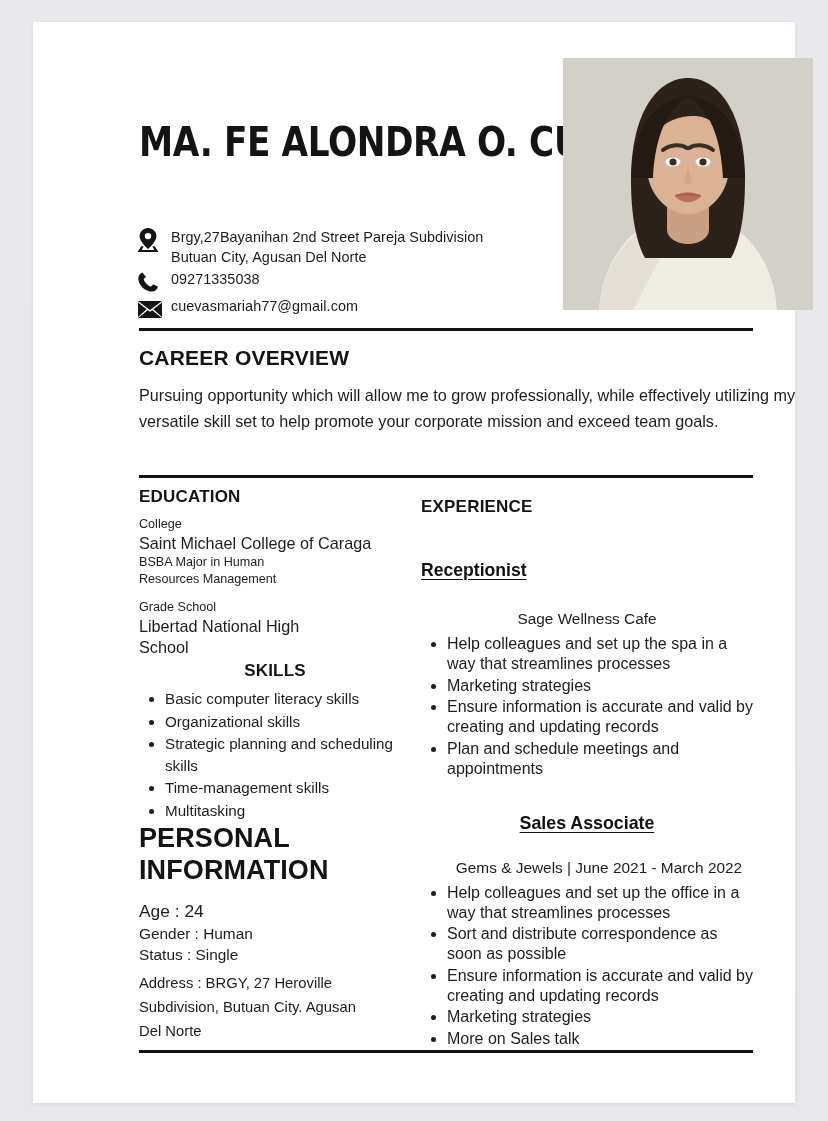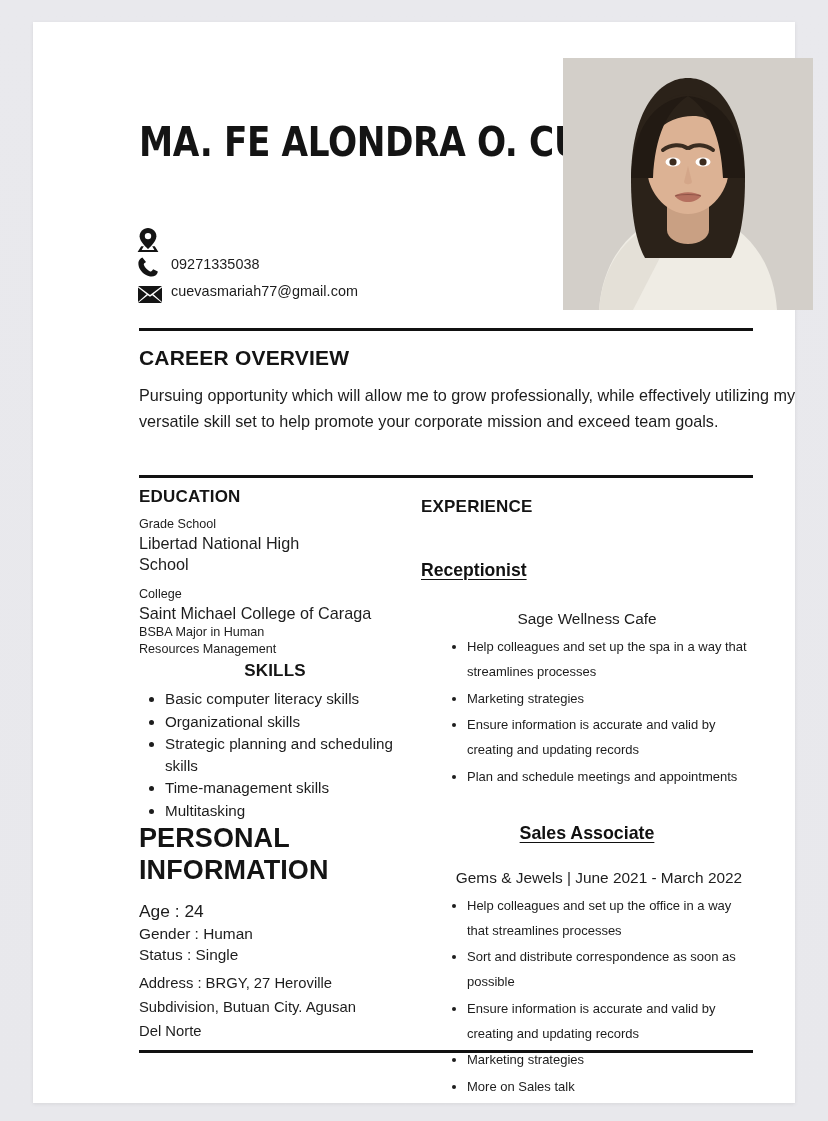--- a/index.html
+++ b/index.html
@@ -160,24 +160,23 @@
     padding-left: 26px;
     list-style: disc;
   }
   ul.bullets li {
     font-size: 15.2px;
     line-height: 21.5px;
     color: #1d1d1d;
     margin-bottom: 1px;
   }
   ul.bullets.exp li {
-    font-size: 13px;
-    line-height: 25px;
+    font-size: 16px;
+    line-height: 20px;
     margin-bottom: 1.5px;
-    margin-left: 20px;
   }
 
   .skills-head { margin-top: 24px; text-align: center; }
   .pi-head { margin-top: 22px; }
 
   .pi-list { margin-top: 14px; }
   .pi-line {
     font-size: 17.4px;
     line-height: 23px;
     color: #1d1d1d;
@@ -264,20 +263,24 @@
   </div>
 
   <div class="contact">
     <div class="contact-row">
       <span class="contact-ico">
         <svg width="22" height="26" viewBox="0 0 22 26">
           <path d="M11 1 C6.3 1 2.6 4.7 2.6 9.3 C2.6 15 11 22 11 22 C11 22 19.4 15 19.4 9.3 C19.4 4.7 15.7 1 11 1 Z" fill="#141414"></path>
           <circle cx="11" cy="9.1" r="3.2" fill="#ffffff"></circle>
           <path d="M4.2 19.2 L0.6 25 L21.4 25 L17.8 19.2 L15.2 19.2 L17.4 23 L4.6 23 L6.8 19.2 Z" fill="#141414"></path>
         </svg>
+      </span>
+      <span class="contact-txt">
+        <span>Brgy,27Bayanihan 2nd Street Pareja Subdivision</span><br>
+        <span>Butuan City, Agusan Del Norte</span>
       </span>
     </div>
     <div class="contact-row">
       <span class="contact-ico">
         <svg width="22" height="22" viewBox="0 0 22 22">
           <path d="M5.4 1.4 C3.4 2.3 1.6 4.2 1.4 6.4 C1 11.4 4.2 16.1 8.6 18.8 C11.6 20.6 15.6 21.4 18.4 19.6 C19.8 18.7 20.6 17.1 20.8 15.6 L16.2 13.3 C15.2 14.6 14.4 16 13.1 15.4 C10.6 14.2 7.9 11.4 6.9 8.9 C6.3 7.5 7.8 6.8 9 5.9 Z" fill="#141414"></path>
         </svg>
       </span>
       <span class="contact-txt">09271335038</span>
     </div>
@@ -299,33 +302,33 @@
   <div class="co-head">CAREER OVERVIEW</div>
   <div class="co-body">Pursuing opportunity which will allow me to grow professionally, while effectively utilizing my versatile skill set to help promote your corporate mission and exceed team goals.</div>
 
   <div class="rule r2"></div>
 
   <div class="col-left">
 
     <h2 class="sec">EDUCATION</h2>
 
     <div class="edu-group">
-      <div class="edu-sm">Grade School</div>
-      <div class="edu-lg">
-        <span>Libertad National High</span><br>
-        <span>School</span>
-      </div>
-    </div>
-
-    <div class="edu-group">
       <div class="edu-sm">College</div>
       <div class="edu-lg">Saint Michael College of Caraga</div>
       <div class="edu-sm">
         <span>BSBA Major in Human</span><br>
         <span>Resources Management</span>
+      </div>
+    </div>
+
+    <div class="edu-group">
+      <div class="edu-sm">Grade School</div>
+      <div class="edu-lg">
+        <span>Libertad National High</span><br>
+        <span>School</span>
       </div>
     </div>
 
     <h2 class="sec skills-head">SKILLS</h2>
     <ul class="bullets">
       <li>Basic computer literacy skills</li>
       <li>Organizational skills</li>
       <li>Strategic planning and scheduling skills</li>
       <li>Time-management skills</li>
       <li>Multitasking</li>

